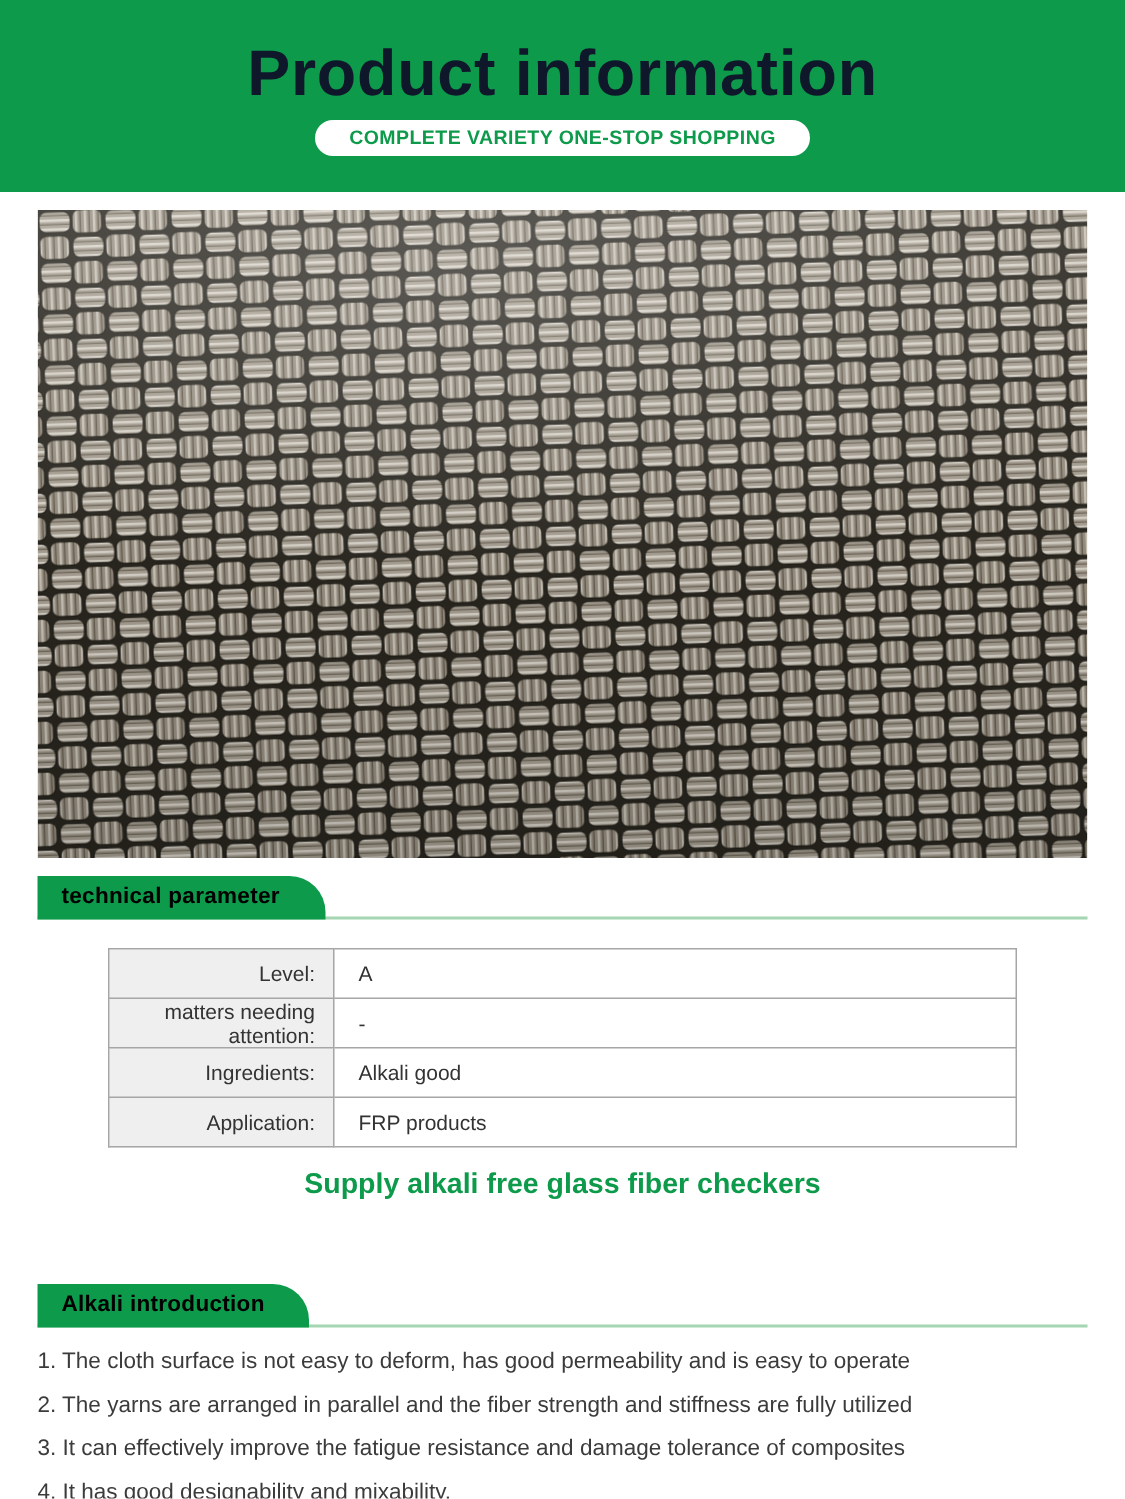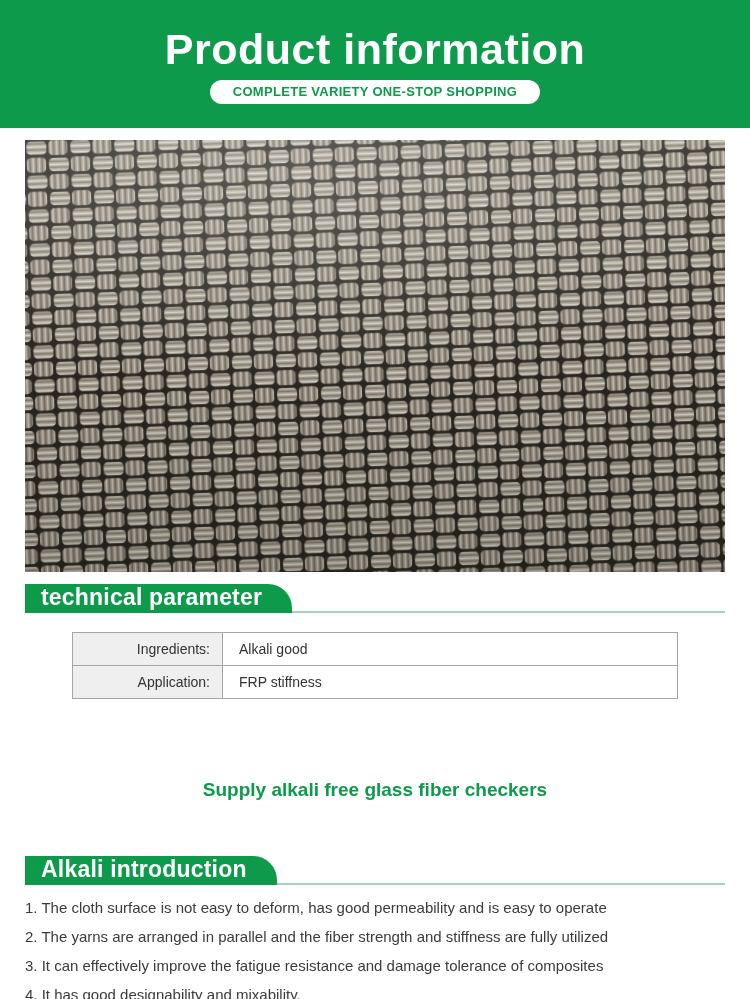--- a/index.html
+++ b/index.html
@@ -14,21 +14,21 @@
     overflow:hidden;position:relative;
   }
   
   .banner{
     width:750px;height:128px;
     background:var(--green);
     display:flex;flex-direction:column;align-items:center;justify-content:center;
     gap:9px;
   }
   .banner h1{
-    color:#ffffff;font-size:43px;font-weight:700;letter-spacing:.5px;line-height:1;
+    color:#0f172a;font-size:43px;font-weight:700;letter-spacing:.5px;line-height:1;
     margin-top:4px;
   }
   .badge{
     background:#ffffff;color:var(--green);
     font-size:13px;font-weight:700;letter-spacing:.3px;
     padding:4px 23px;border-radius:13px;line-height:1.2;
   }
   
   .photo{
     position:absolute;left:25px;top:140px;width:700px;height:432px;
@@ -41,22 +41,22 @@
       radial-gradient(120% 90% at 40% 10%, rgba(255,255,255,.16), rgba(0,0,0,0) 55%),
       linear-gradient(180deg, rgba(255,255,255,.10), rgba(0,0,0,.04) 55%, rgba(0,0,0,.16) 100%);
   }
   
   .section-head{
     position:absolute;left:25px;width:700px;height:27px;
     border-bottom:2px solid var(--light-green);
   }
   .ribbon{
     position:absolute;left:0;bottom:-2px;height:29px;
-    background:var(--green);color:#ffffff;
-    font-size:23px;font-weight:700;letter-spacing:.2px;
+    background:var(--green);color:#000000;
+    font-size:15px;font-weight:700;letter-spacing:.2px;
     line-height:27px;padding:0 30px 0 16px;
     border-radius:0 24px 0 0;
     white-space:nowrap;
   }
   .head-tech{top:586px;}
   .head-intro{top:858px;}
   
   .param-table{
     position:absolute;left:72px;top:632px;width:606px;
     border-collapse:collapse;
@@ -117,26 +117,34 @@
   <div class="shade"></div>
 </div>
 
 <div class="section-head head-tech">
   <div class="ribbon">technical parameter</div>
 </div>
 
 <table class="param-table">
   <tbody>
       <tr>
+        <td class="lbl">Level:</td>
+        <td class="val">A</td>
+      </tr>
+      <tr>
+        <td class="lbl">matters needing attention:</td>
+        <td class="val">-</td>
+      </tr>
+      <tr>
         <td class="lbl">Ingredients:</td>
         <td class="val">Alkali good</td>
       </tr>
       <tr>
         <td class="lbl">Application:</td>
-        <td class="val">FRP stiffness</td>
+        <td class="val">FRP products</td>
       </tr>
     </tbody>
 </table>
 
 <div class="slogan">
     <div>Supply alkali free glass fiber checkers</div>
   </div>
 
 <div class="section-head head-intro">
   <div class="ribbon">Alkali introduction</div>

